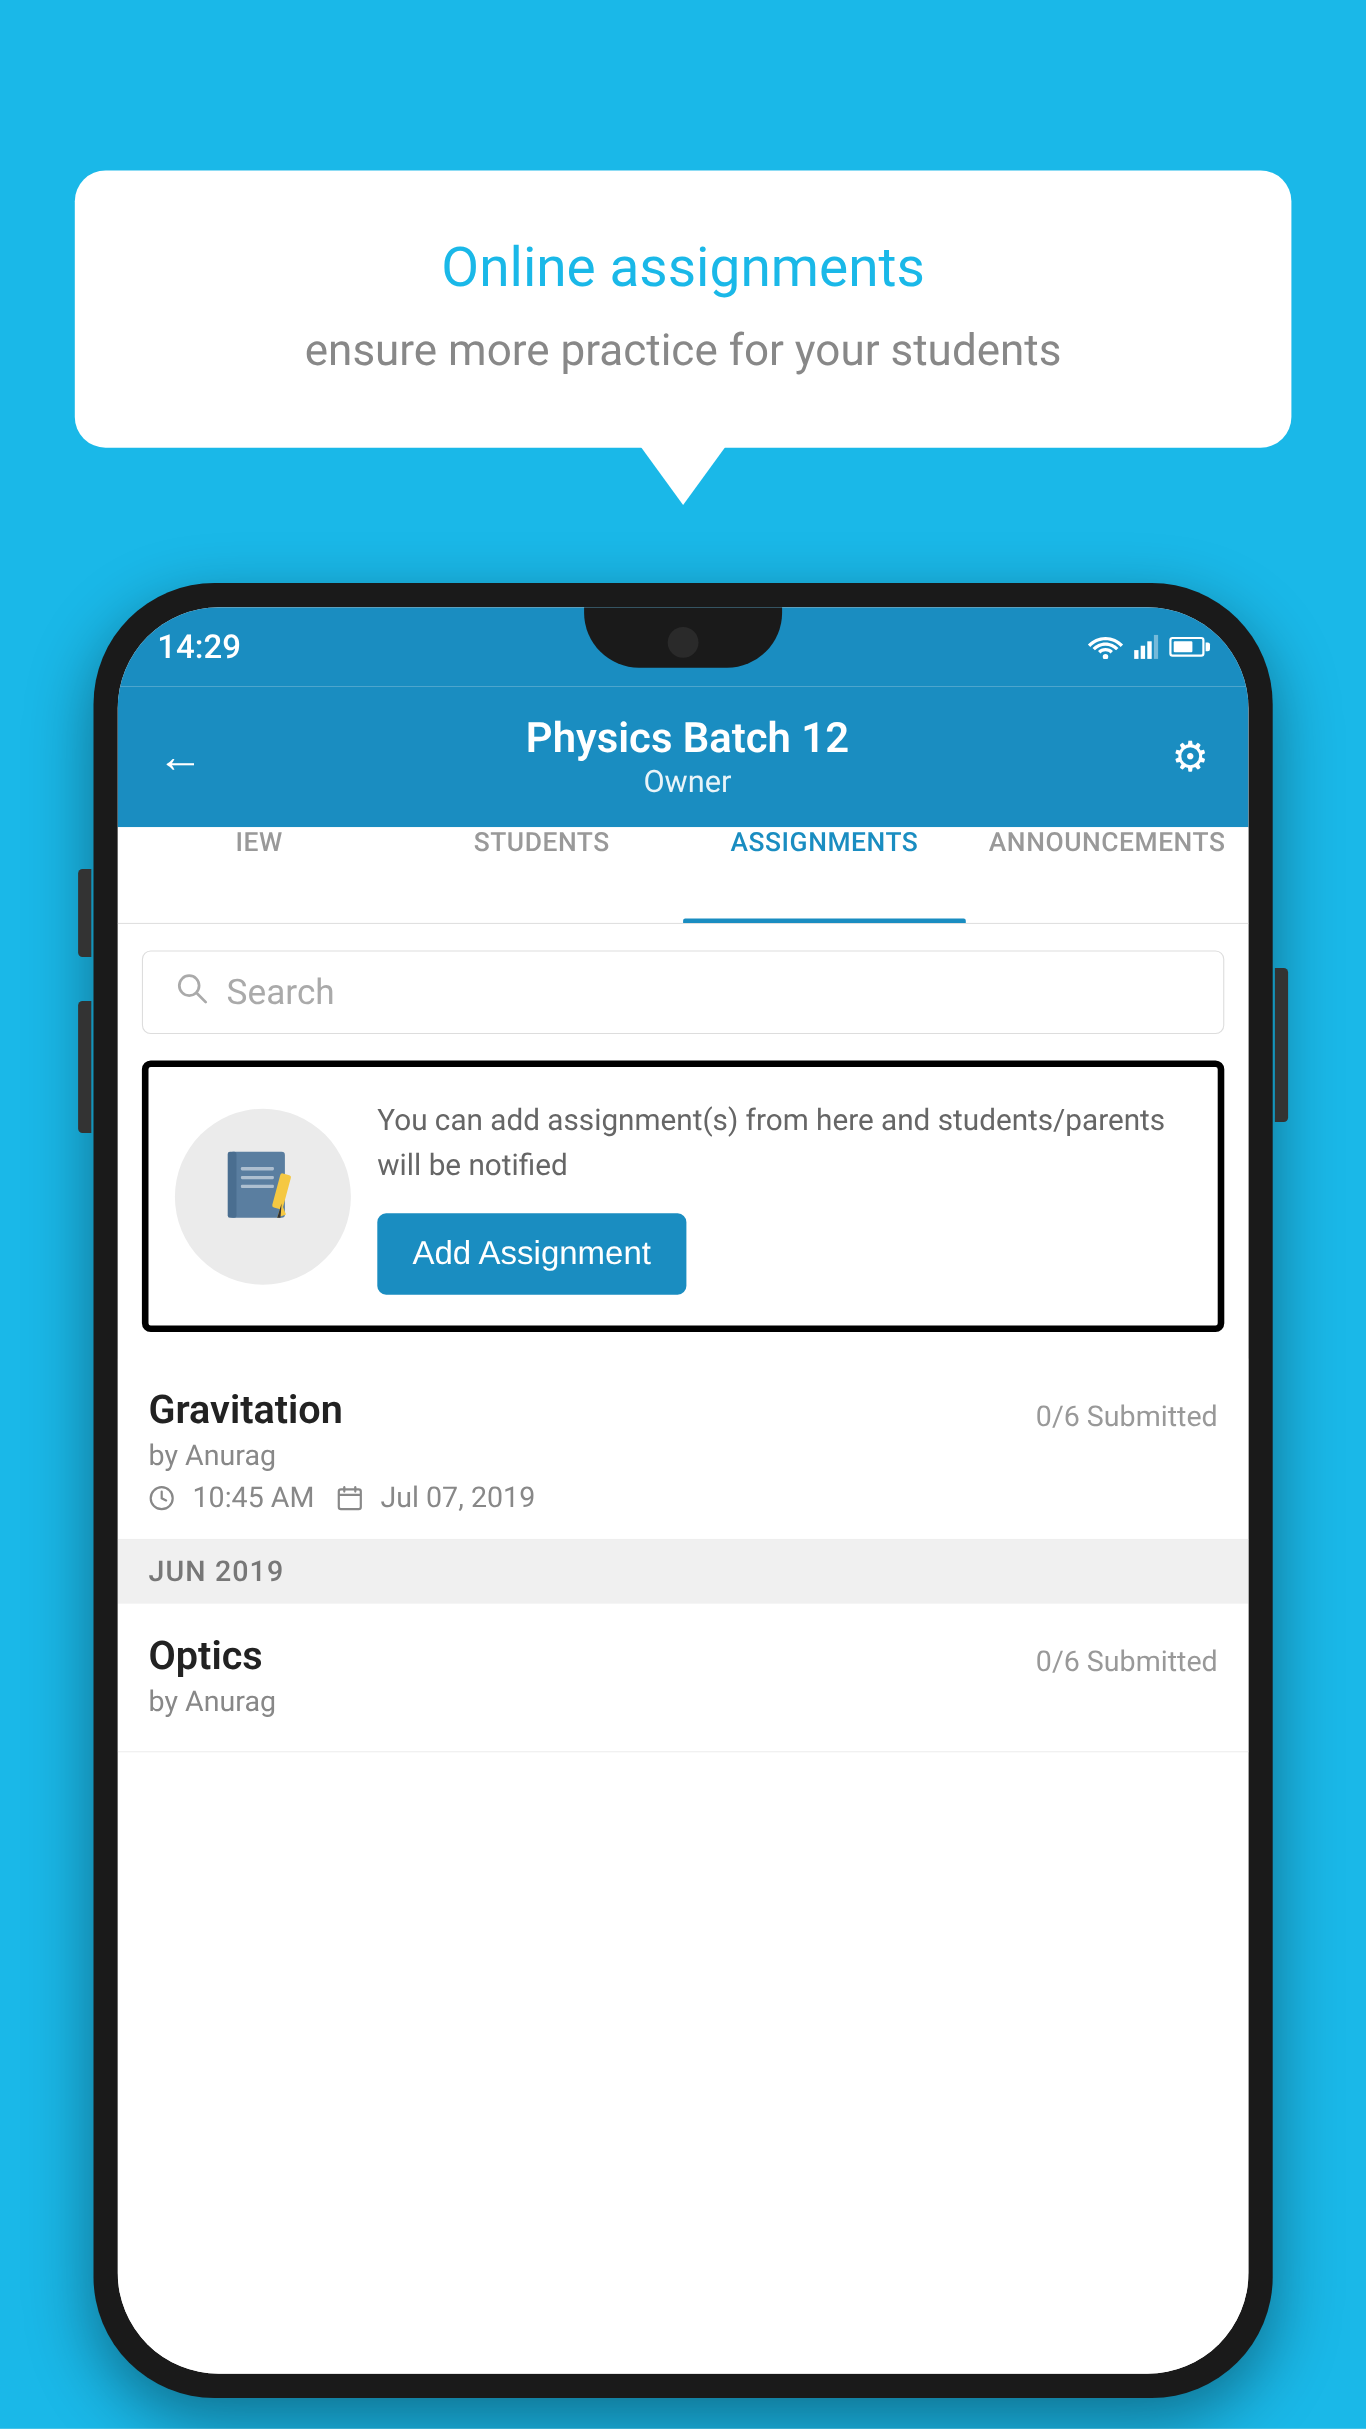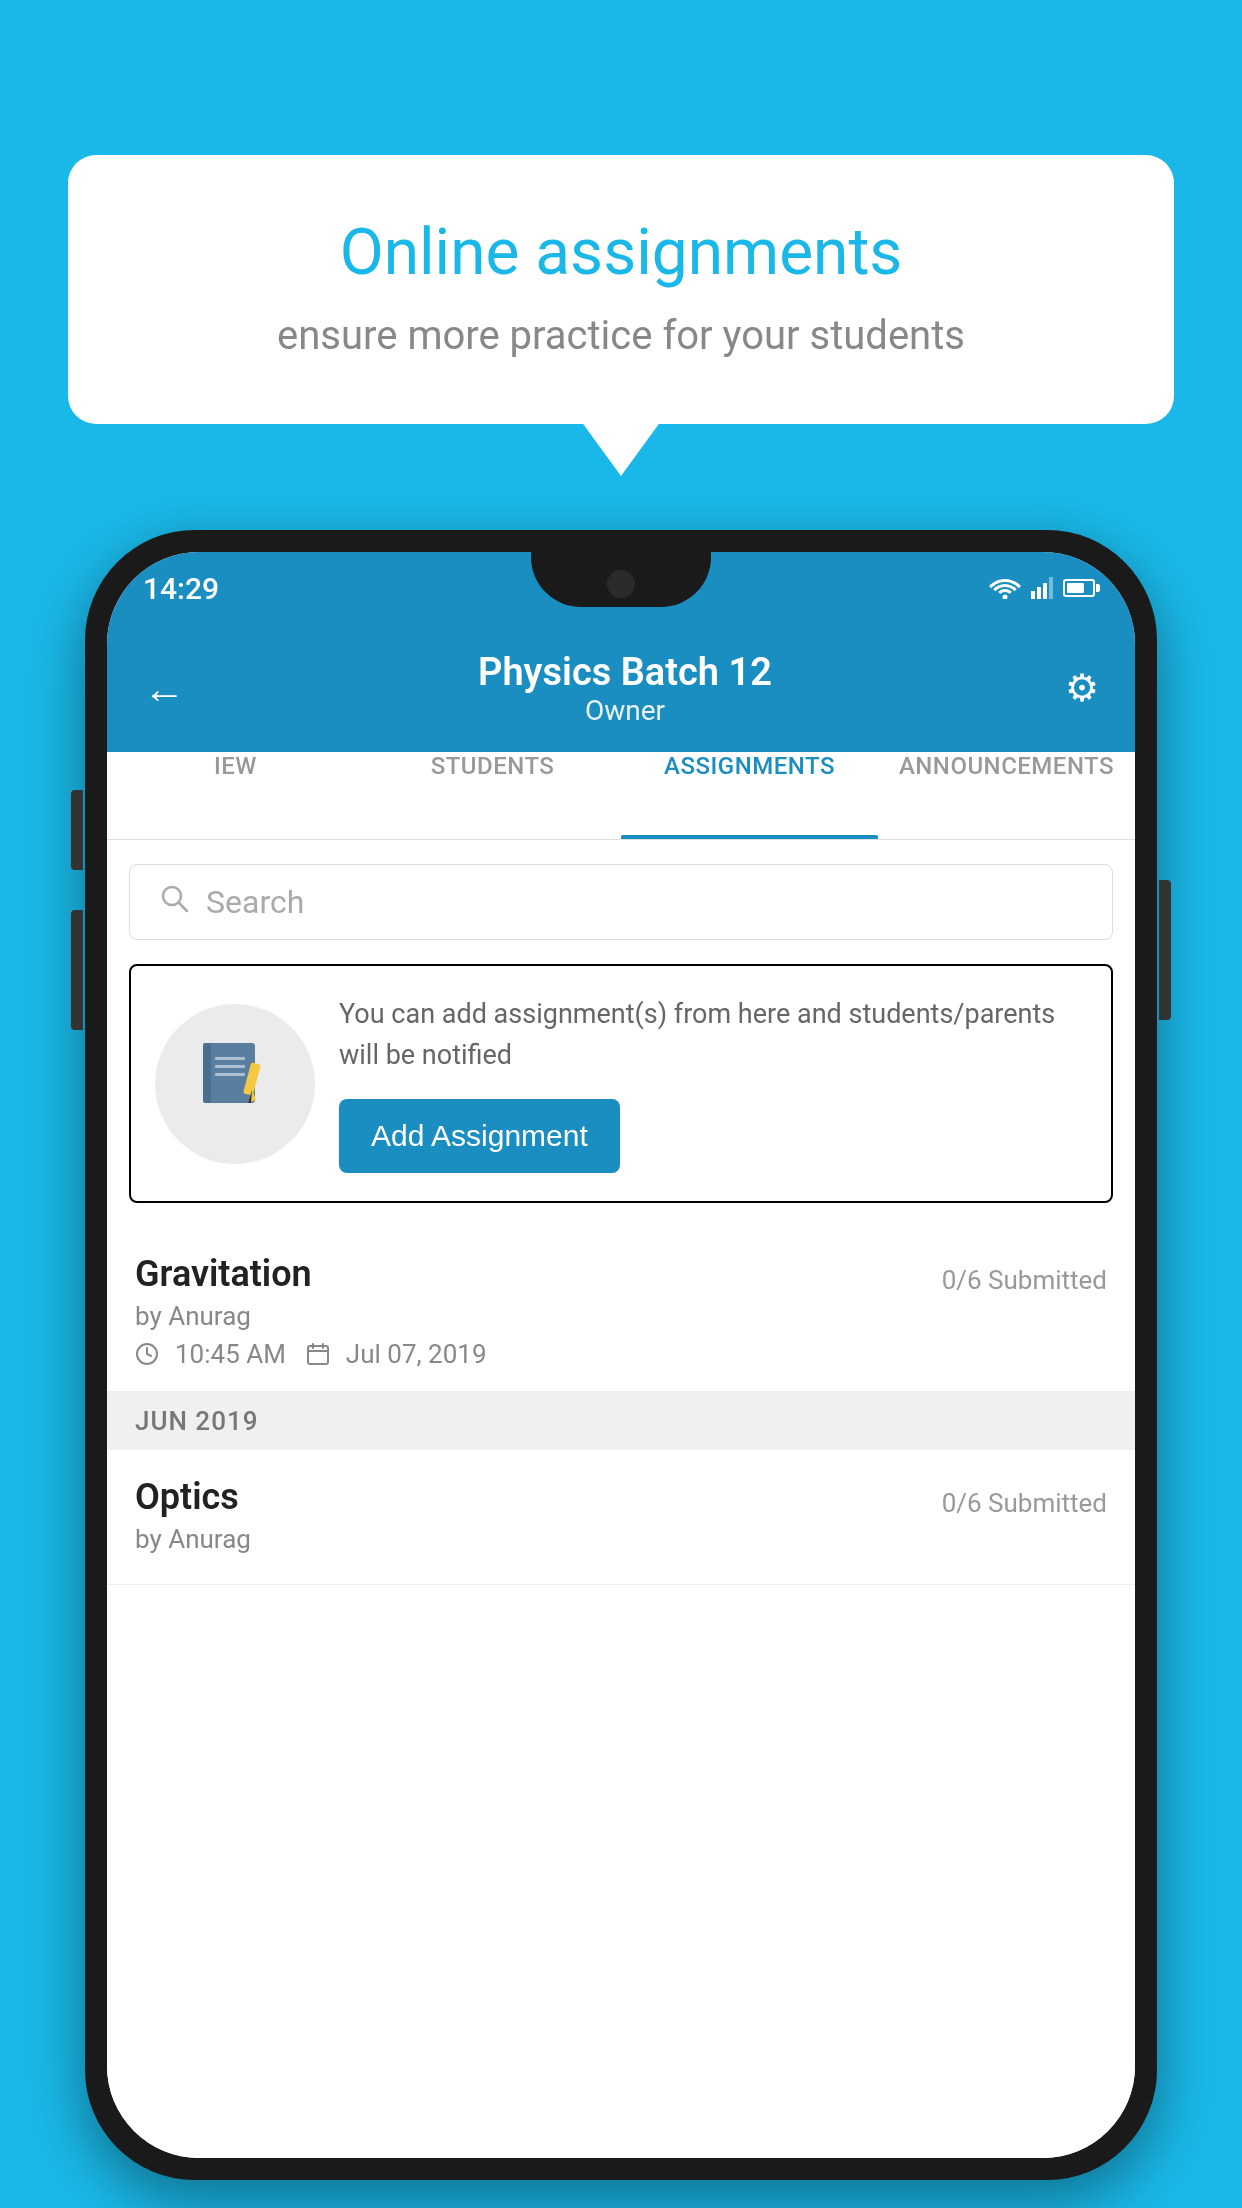--- a/index.html
+++ b/index.html
@@ -32,21 +32,21 @@
       bottom: -52px;
       left: 50%;
       transform: translateX(-50%);
       width: 0;
       height: 0;
       border-left: 40px solid transparent;
       border-right: 40px solid transparent;
       border-top: 55px solid white;
     }
     .speech-bubble-title {
-      font-size: 64px;
+      font-size: 50px;
       color: #1ab8e8;
       font-weight: 400;
       margin-bottom: 22px;
     }
     .speech-bubble-subtitle {
       font-size: 40px;
       color: #888;
       font-weight: 400;
     }
 
@@ -296,21 +296,21 @@
     }
     .search-input-text {
       color: #aaa;
       font-size: 32px;
     }
 
     
     .promo-card {
       margin: 0 22px 24px;
       background: white;
-      border: 2px solid #000000;
+      border: 6px solid #000000;
       border-radius: 8px;
       padding: 28px 28px 28px 24px;
       display: flex;
       align-items: center;
       gap: 24px;
     }
     .promo-icon-circle {
       width: 160px;
       height: 160px;
       border-radius: 50%;

